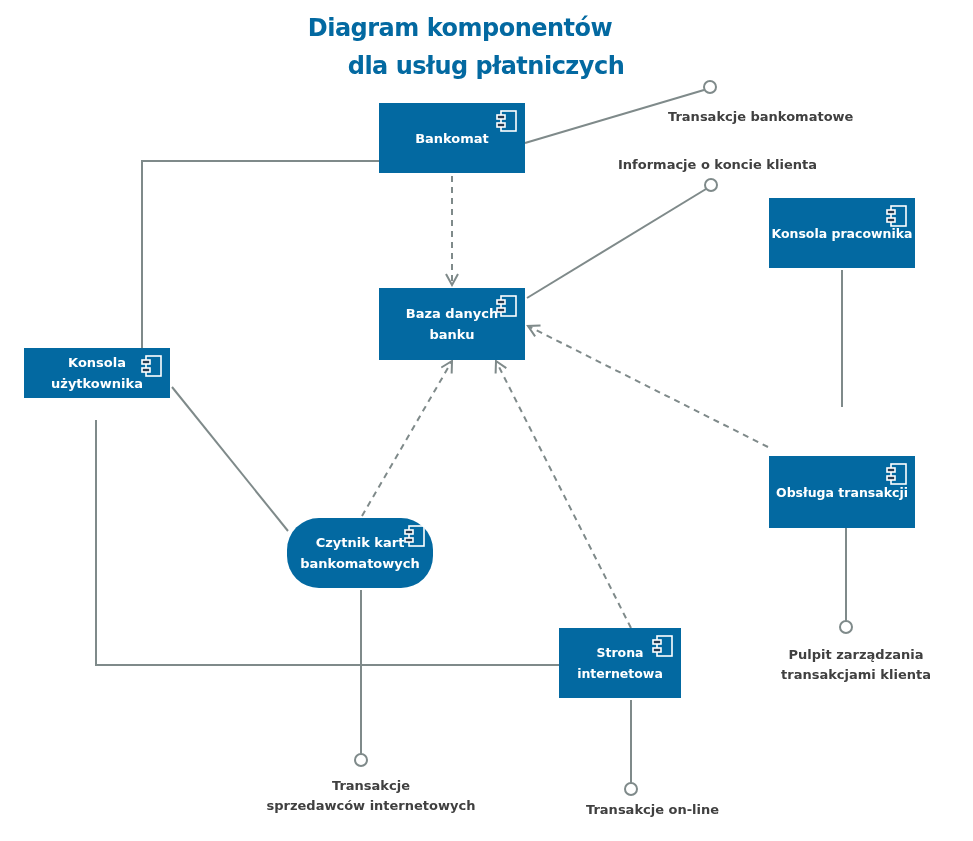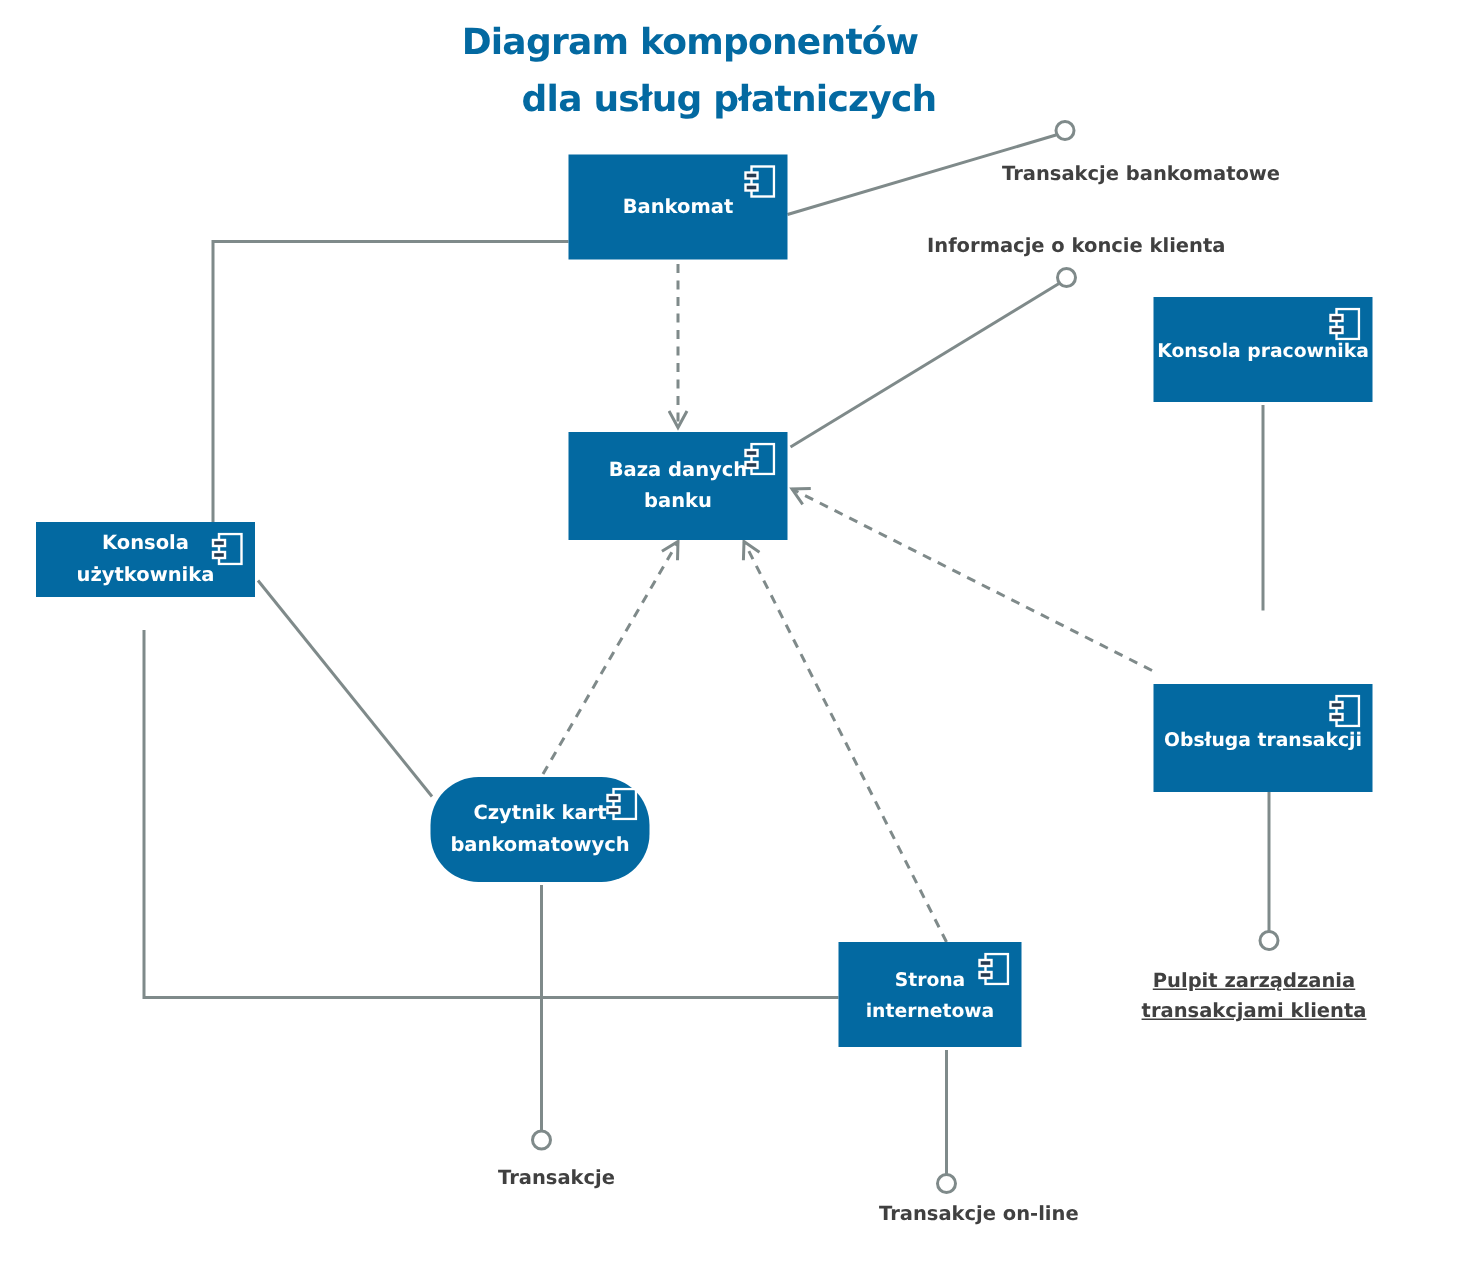--- a/index.html
+++ b/index.html
@@ -122,20 +122,21 @@
   <svg class="ico" viewBox="0 0 22 22">
       <rect x="6" y="1" width="15" height="20" fill="none" stroke="#fff" stroke-width="1.6"></rect>
       <rect x="2" y="5" width="8" height="4" fill="#253a50" stroke="#fff" stroke-width="1.6"></rect>
       <rect x="2" y="13" width="8" height="4" fill="#253a50" stroke="#fff" stroke-width="1.6"></rect>
     </svg>
   <span>Strona internetowa</span>
 </div>
 
 <div class="lbl" style="left:668px;top:107px;">Transakcje bankomatowe</div>
 <div class="lbl" style="left:618px;top:155px;">Informacje o koncie klienta</div>
-<div class="lbl" style="left:756px;top:645px;width:160px;text-decoration:underline;">
+<div class="lbl" style="left:776px;top:645px;width:160px;">
   <div>Pulpit zarządzania</div>
   <div>transakcjami klienta</div>
 </div>
 <div class="lbl" style="left:266px;top:776px;width:210px;">
   <div>Transakcje</div>
+  <div>sprzedawców internetowych</div>
 </div>
 <div class="lbl" style="left:568px;top:800px;margin-left:18px;">Transakcje on-line</div>
 
 </body></html>

